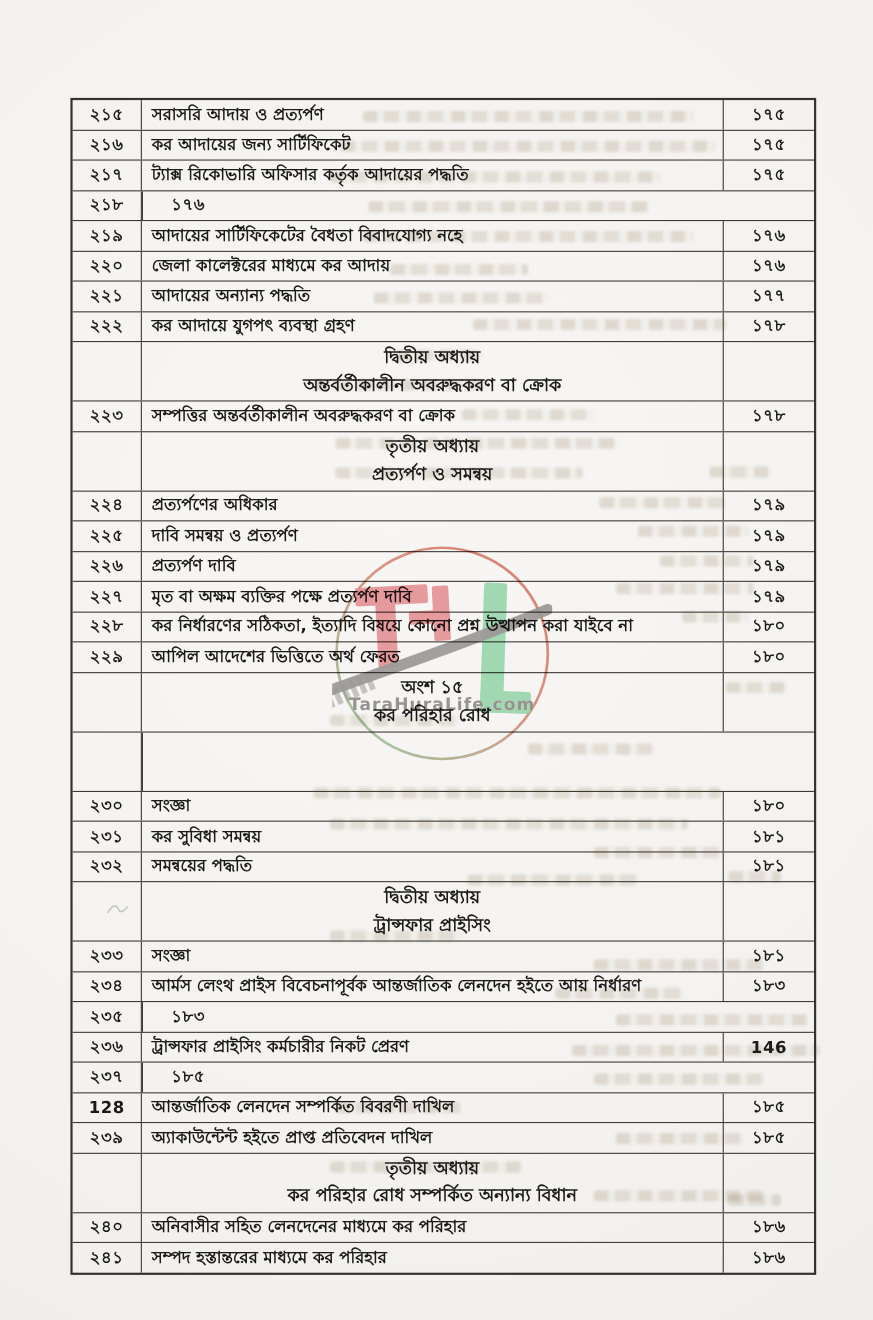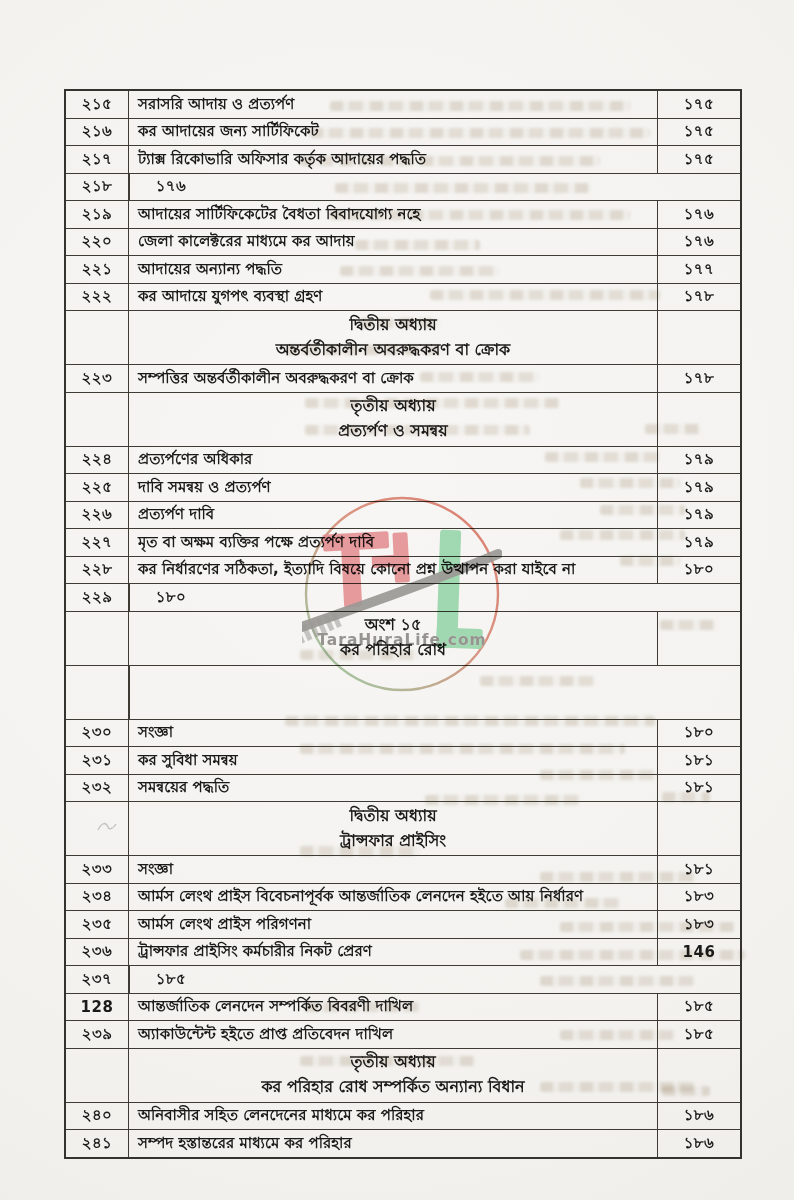--- a/index.html
+++ b/index.html
@@ -194,20 +194,21 @@
         <div class="c-title">মৃত বা অক্ষম ব্যক্তির পক্ষে প্রত্যর্পণ দাবি</div>
         <div class="c-page">১৭৯</div>
       </div>
       <div class="row entry">
         <div class="c-num">২২৮</div>
         <div class="c-title">কর নির্ধারণের সঠিকতা, ইত্যাদি বিষয়ে কোনো প্রশ্ন উত্থাপন করা যাইবে না</div>
         <div class="c-page">১৮০</div>
       </div>
       <div class="row entry">
         <div class="c-num">২২৯</div>
+        <div class="c-title">আপিল আদেশের ভিত্তিতে অর্থ ফেরত</div>
         <div class="c-page">১৮০</div>
       </div>
       <div class="row chapter">
         <div class="c-num"></div>
         <div class="c-title">
           <div class="hline">অংশ ১৫</div>
           <div class="hline">কর পরিহার রোধ</div>
         </div>
         <div class="c-page"></div>
       </div>
@@ -243,21 +244,20 @@
         <div class="c-title">সংজ্ঞা</div>
         <div class="c-page">১৮১</div>
       </div>
       <div class="row entry">
         <div class="c-num">২৩৪</div>
         <div class="c-title">আর্মস লেংথ প্রাইস বিবেচনাপূর্বক আন্তর্জাতিক লেনদেন হইতে আয় নির্ধারণ</div>
         <div class="c-page">১৮৩</div>
       </div>
       <div class="row entry">
         <div class="c-num">২৩৫</div>
-        <div class="c-title">আর্মস লেংথ প্রাইস পরিগণনা</div>
         <div class="c-page">১৮৩</div>
       </div>
       <div class="row entry">
         <div class="c-num">২৩৬</div>
         <div class="c-title">ট্রান্সফার প্রাইসিং কর্মচারীর নিকট প্রেরণ</div>
         <div class="c-page">146</div>
       </div>
       <div class="row entry">
         <div class="c-num">২৩৭</div>
         <div class="c-page">১৮৫</div>

